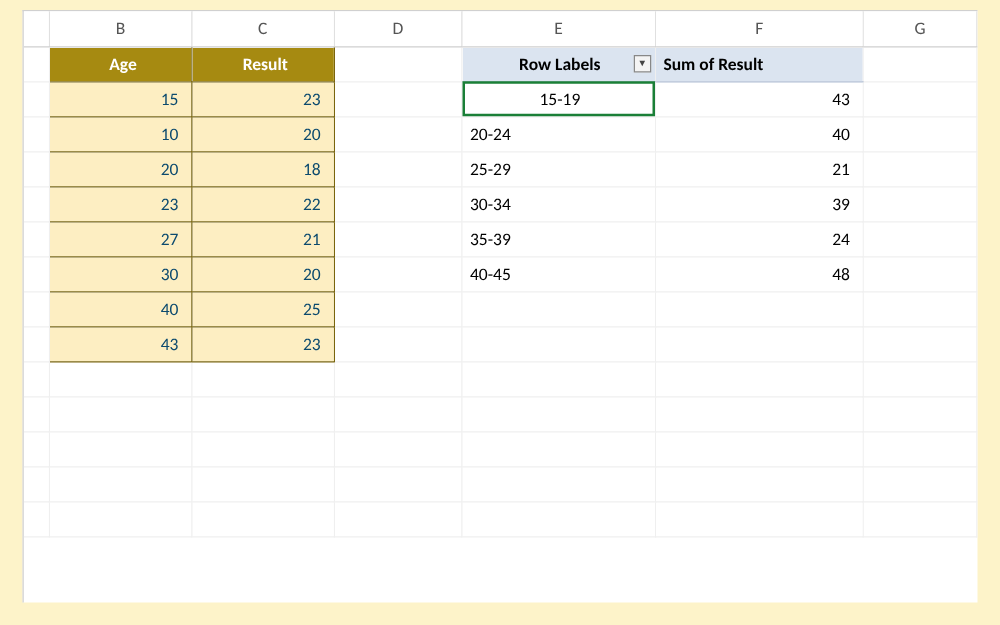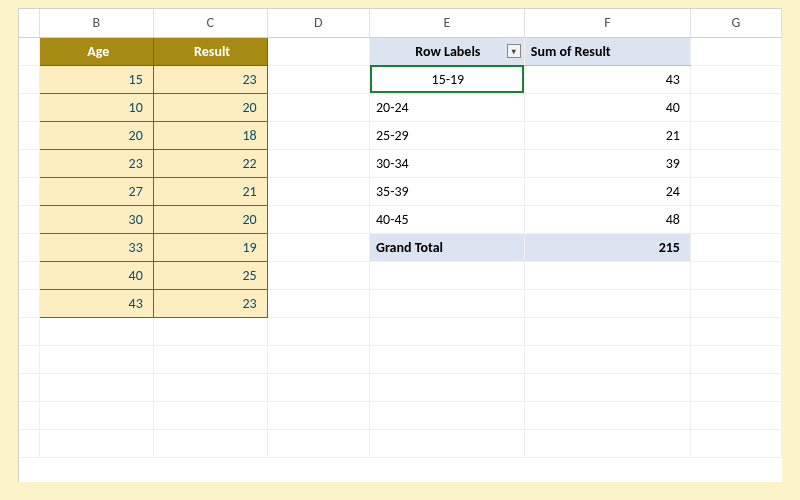--- a/index.html
+++ b/index.html
@@ -213,29 +213,20 @@
       <td class="rownum"></td>
       <td class="tbl-cell">30</td>
       <td class="tbl-cell">20</td>
       <td></td>
       <td class="pvt-cell-l">40-45</td>
       <td class="pvt-cell-r">48</td>
       <td></td>
     </tr>
     <tr>
       <td class="rownum"></td>
-      <td class="tbl-cell">33</td>
-      <td class="tbl-cell">19</td>
-      <td></td>
-      <td class="pvt-total l">Grand Total</td>
-      <td class="pvt-total r">215</td>
-      <td></td>
-    </tr>
-    <tr>
-      <td class="rownum"></td>
       <td class="tbl-cell">40</td>
       <td class="tbl-cell">25</td>
       <td></td>
       <td></td>
       <td></td>
       <td></td>
     </tr>
     <tr>
       <td class="rownum"></td>
       <td class="tbl-cell">43</td>

